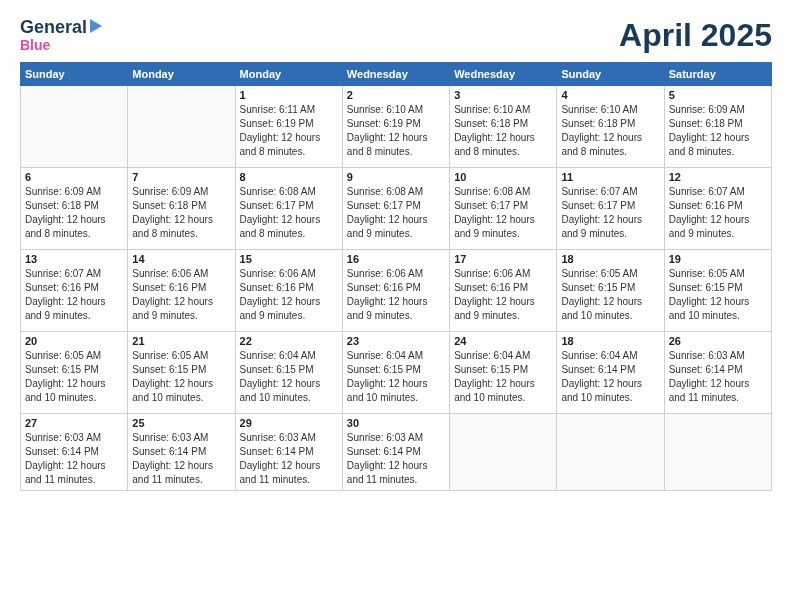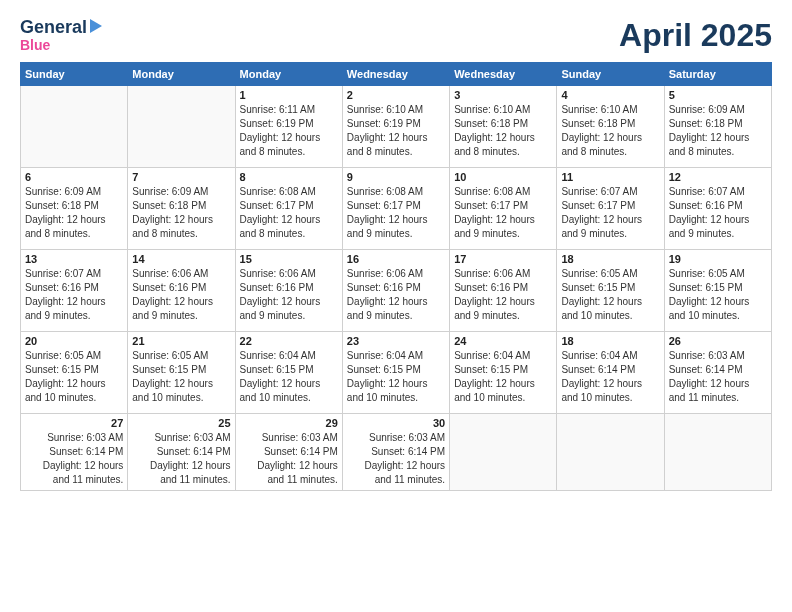--- a/index.html
+++ b/index.html
@@ -92,21 +92,20 @@
       display: block;
       margin-bottom: 2px;
     }
     .day-detail {
       font-size: 10px;
       color: #333;
       line-height: 1.4;
     }
     tr:last-child td {
       height: 70px;
-      text-align: right;
     }
   </style>
 </head>
 <body>
 
 <div class="page">
   <div class="header">
     <div class="logo">
       <div class="logo-text">
         <span>General</span>

